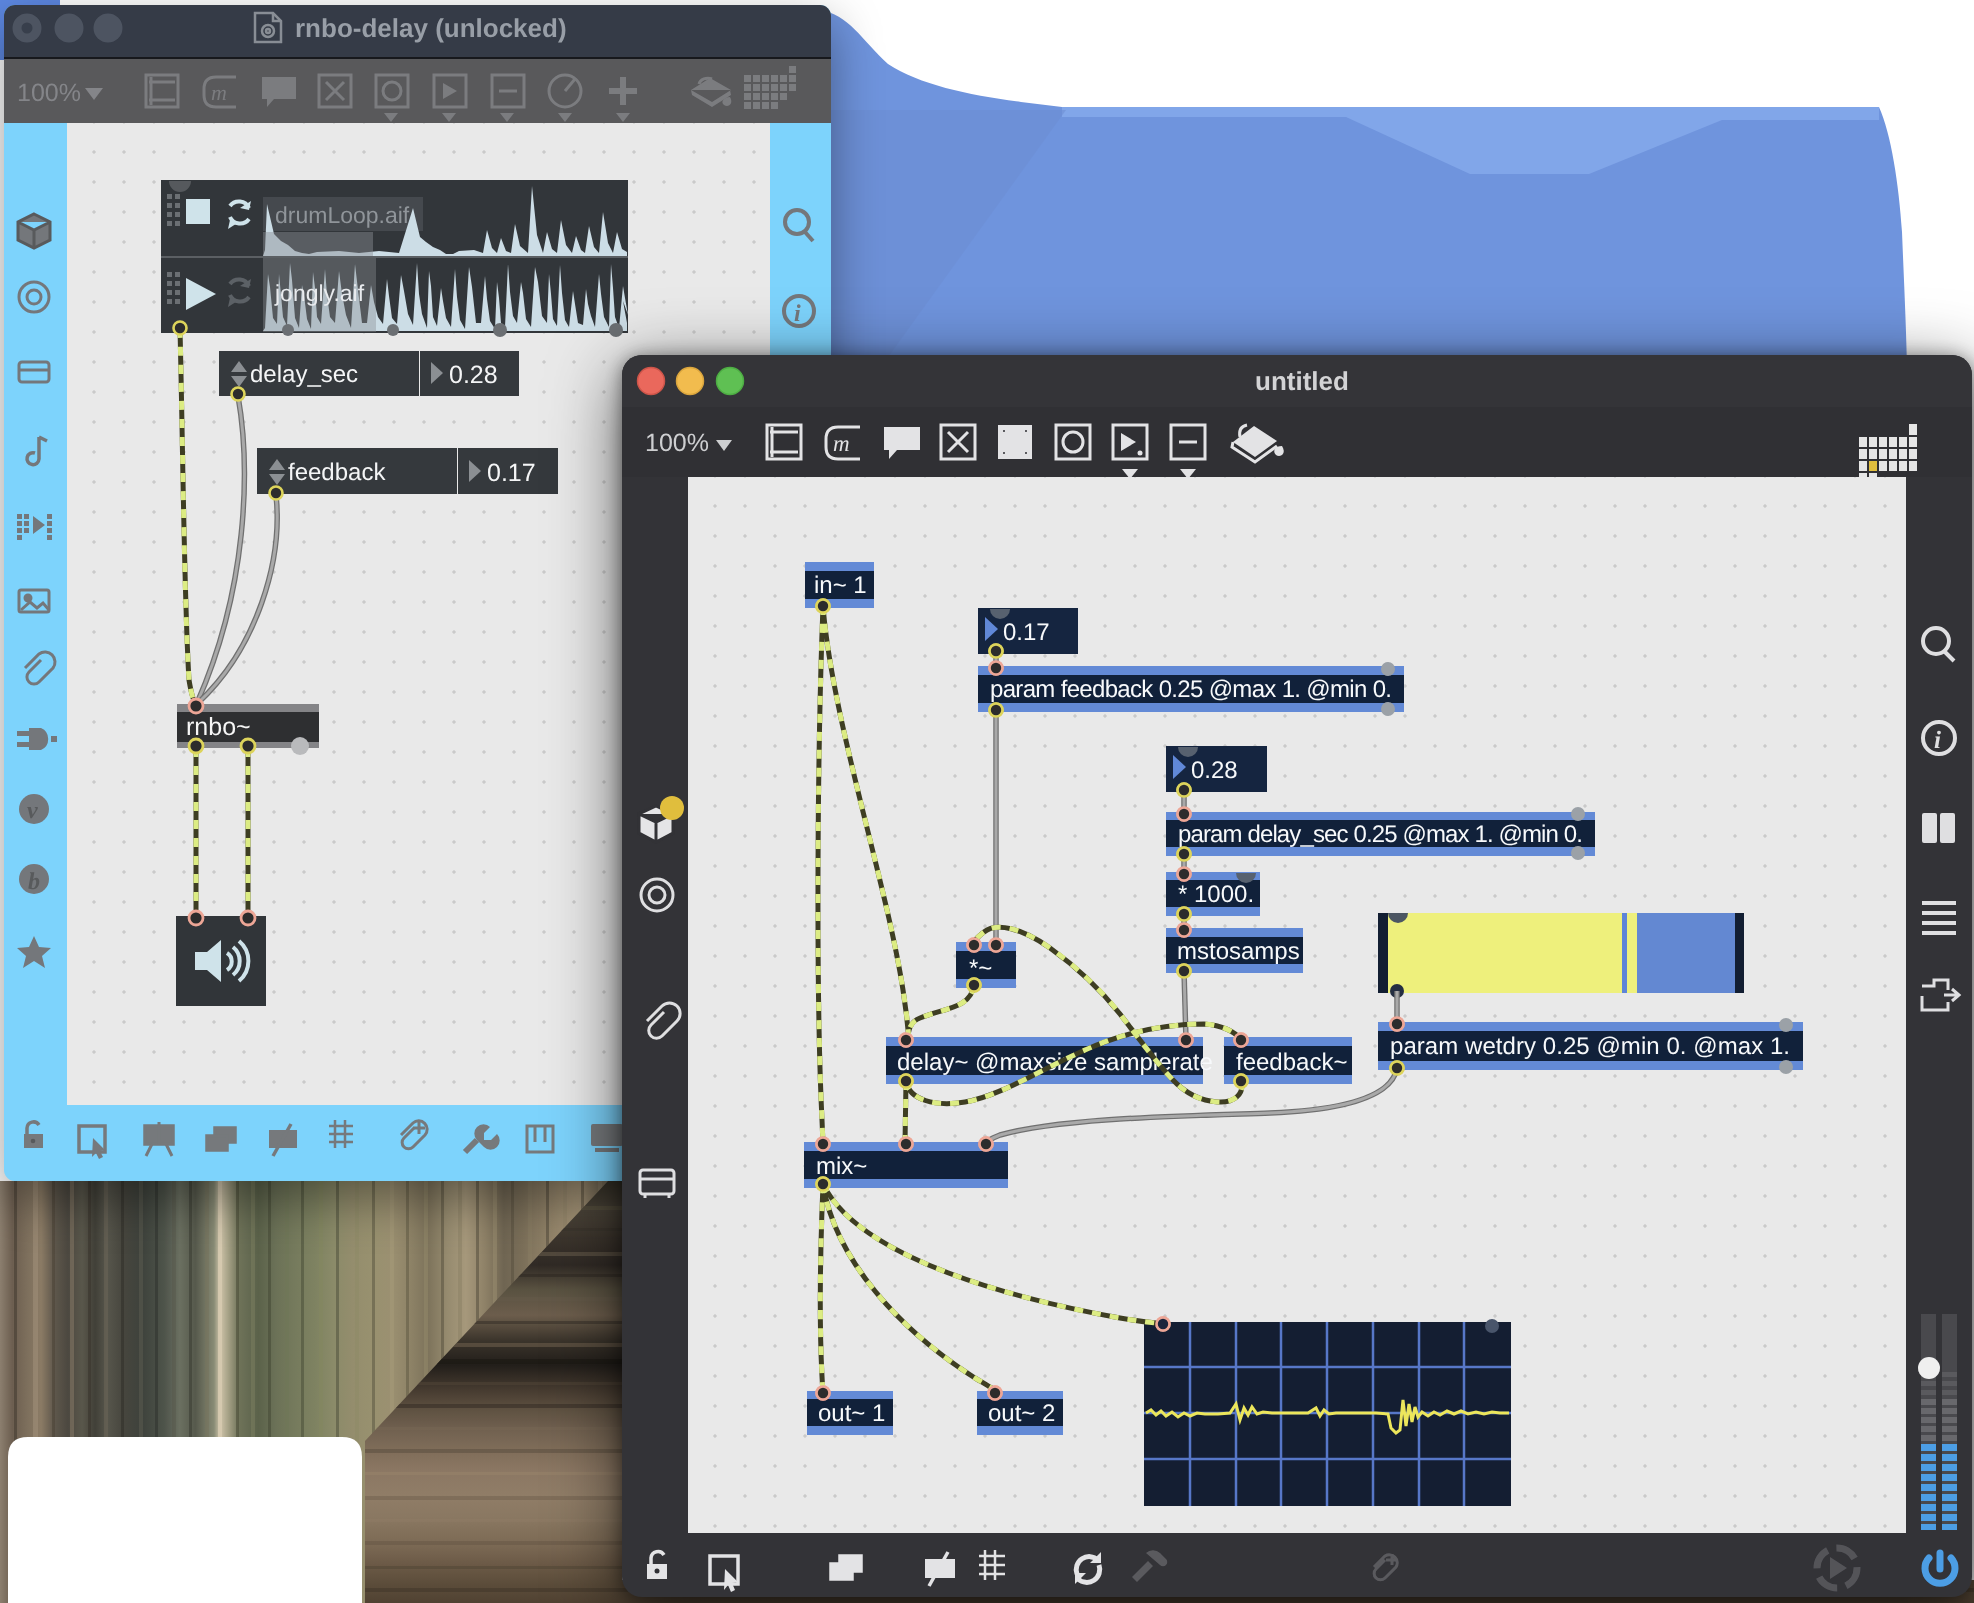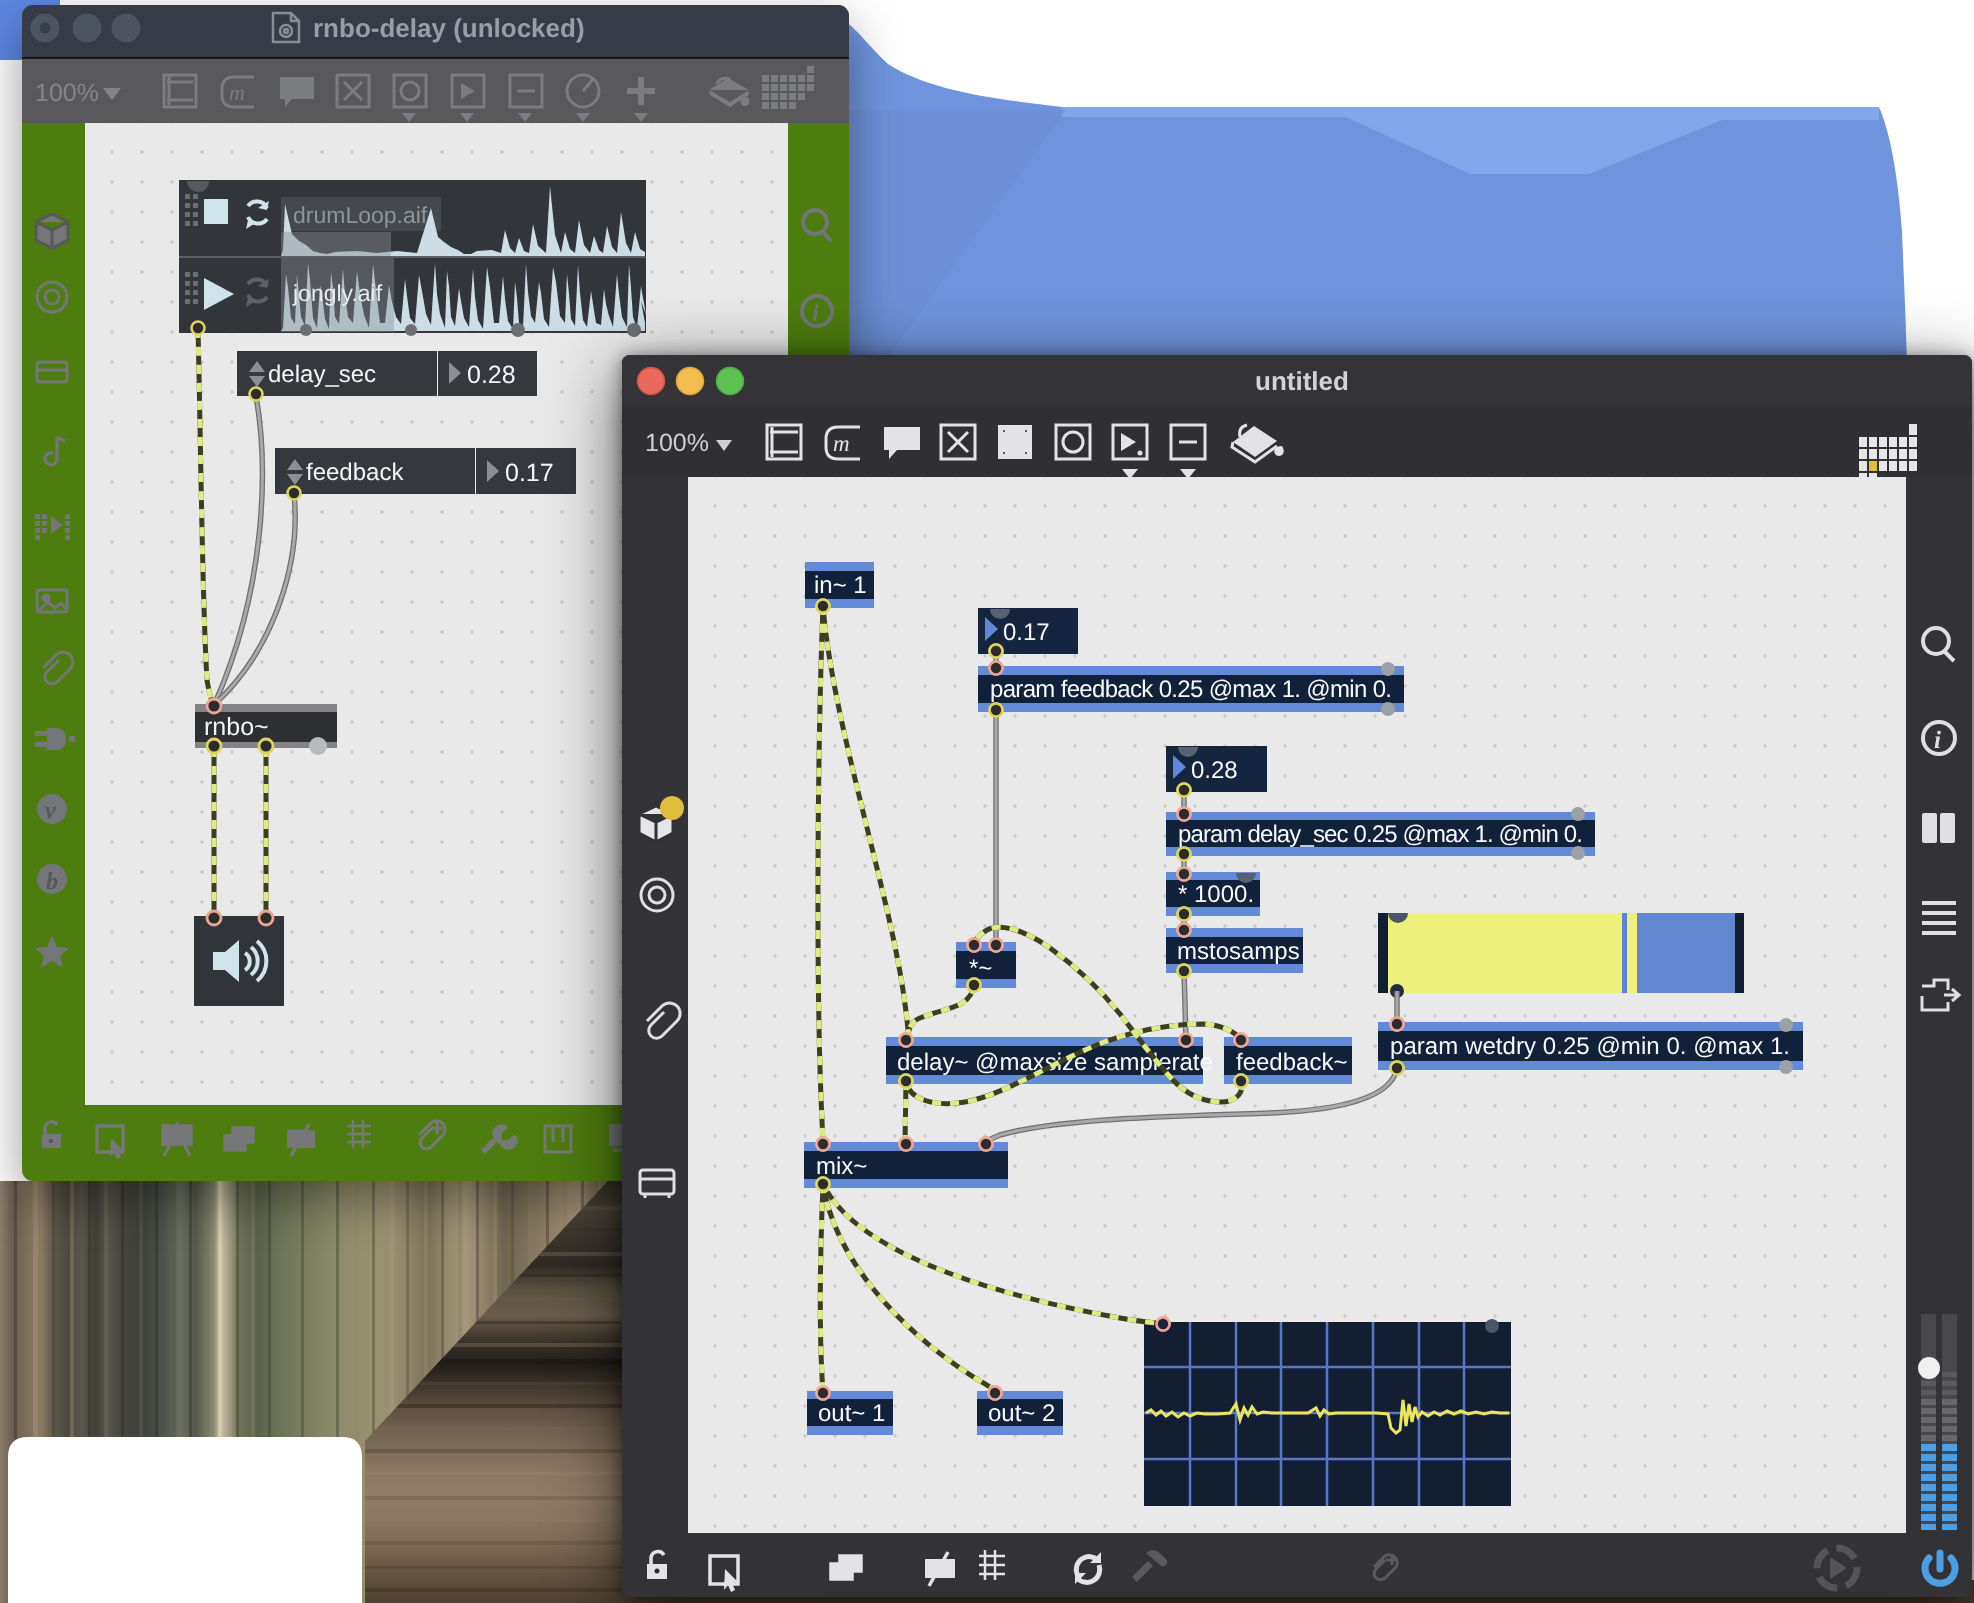--- a/index.html
+++ b/index.html
@@ -1,19 +1,19 @@
 <!DOCTYPE html>
 <html><head>
 <meta charset="utf-8">
 <style>
   html,body{margin:0;padding:0;}
   body{width:1974px;height:1603px;overflow:hidden;position:relative;background:#ffffff;font-family:"Liberation Sans",sans-serif;}
   .abs{position:absolute;} svg{opacity:0.99;will-change:opacity;} text{text-rendering:geometricPrecision;}
-  #win1{left:22px;top:5px;width:827px;height:1176px;border-radius:11px;background:#4d7c0f;box-shadow:0 18px 50px rgba(0,0,0,.40);overflow:hidden;}
-  #win2{left:622px;top:355px;width:1350px;height:1242px;border-radius:8px;background:#333337;box-shadow:0 16px 70px rgba(0,0,0,.62), 0 2px 18px rgba(0,0,0,.45);overflow:hidden;}
+  #win1{left:4px;top:5px;width:827px;height:1176px;border-radius:11px;background:#7dd3fc;box-shadow:0 18px 50px rgba(0,0,0,.40);overflow:hidden;}
+  #win2{left:622px;top:355px;width:1350px;height:1242px;border-radius:20px;background:#333337;box-shadow:0 16px 70px rgba(0,0,0,.62), 0 2px 18px rgba(0,0,0,.45);overflow:hidden;}
   .canvas{background-color:#e9e9e9;background-image:radial-gradient(circle,#cacaca 1.5px,rgba(0,0,0,0) 1.7px);background-size:30px 30px;background-position:12px 14px;}
 </style>
 </head>
 <body>
 
 <svg class="abs" style="left:0;top:0" width="1974" height="1603" viewBox="0 0 1974 1603">
   <rect x="0" y="0" width="1974" height="1603" fill="#ffffff"></rect>
   <rect x="0" y="0" width="60" height="60" fill="#5c87e2"></rect>
   <path d="M820,10 C848,14 862,40 888,64 C920,85 969,95 1021,102 L1062,107 L1910,107 L1910,1603 L820,1603 Z" fill="#6e93dd"></path>
   <path d="M1062,107 L1879,107 L1879,120 L1722,120 L1589,174 L1470,174 L1346,117 L1062,117 Z" fill="#80a5e9"></path>

